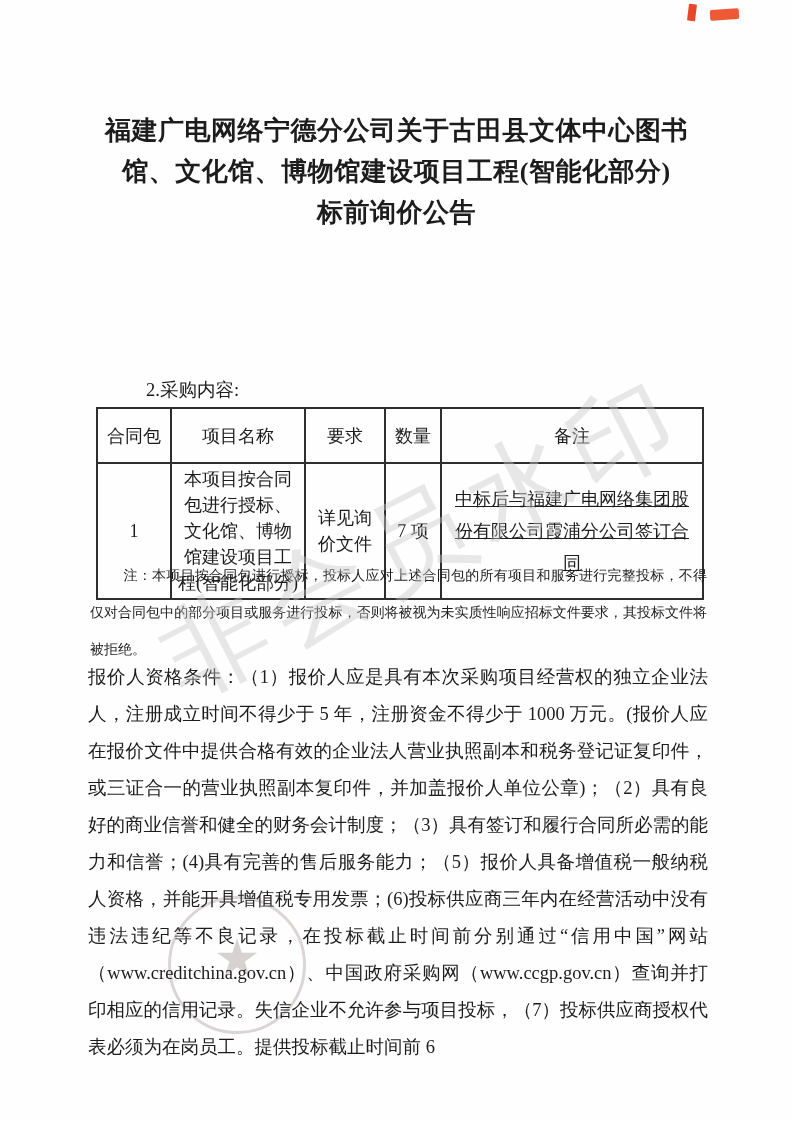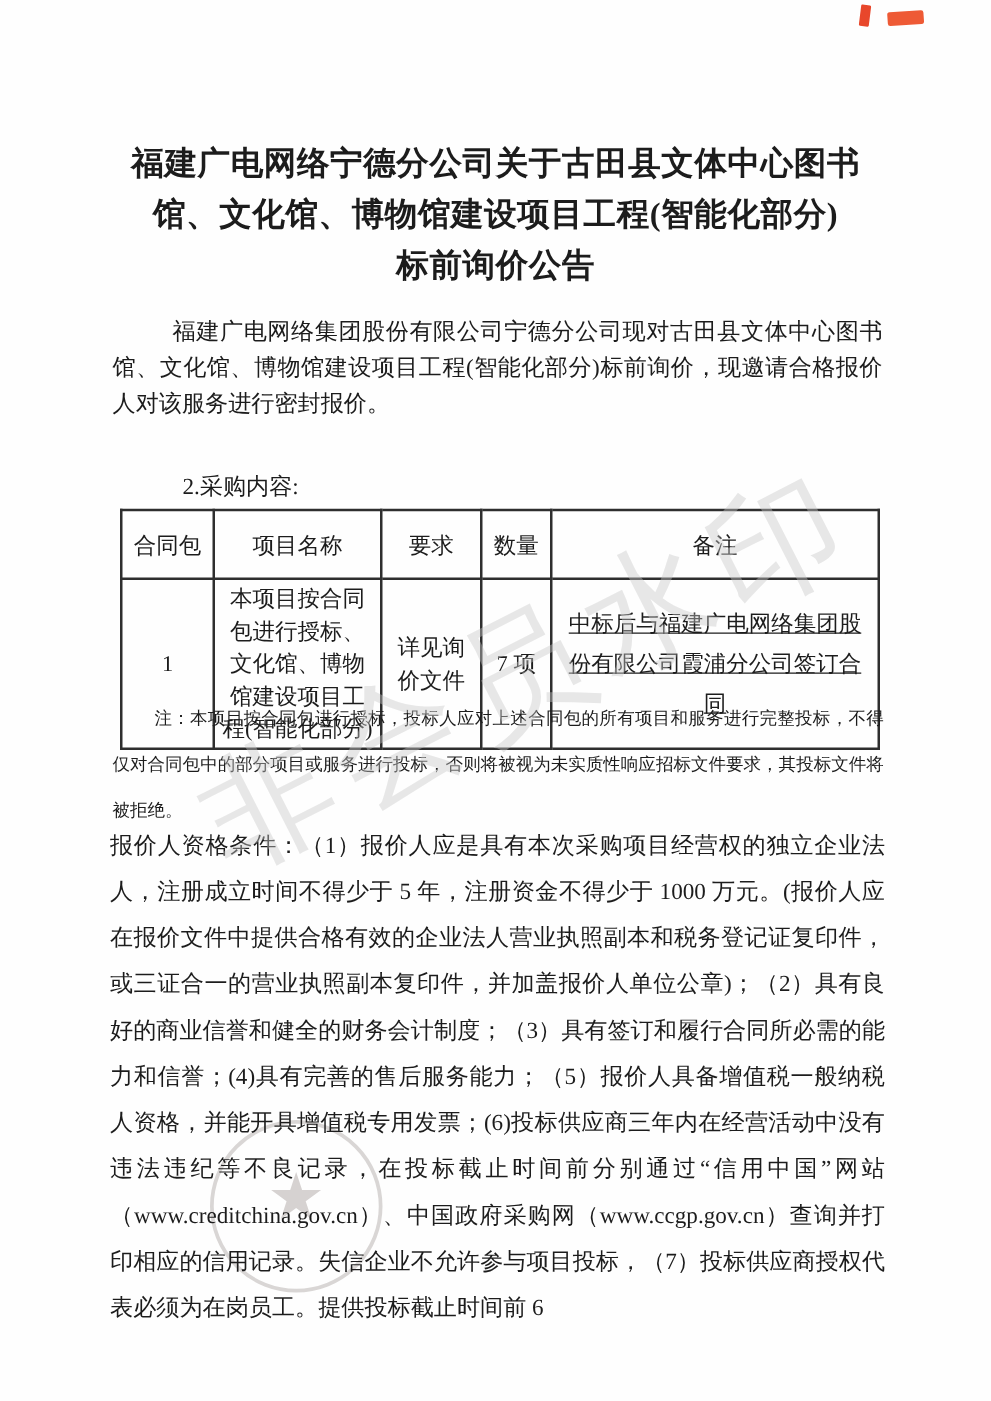--- a/index.html
+++ b/index.html
@@ -96,21 +96,20 @@
   <div class="watermark">非会员水印</div>
 
   <div class="seal">
     <span class="seal-star">★</span>
   </div>
 
   <h1 class="title">福建广电网络宁德分公司关于古田县文体中心图书
 馆、文化馆、博物馆建设项目工程(智能化部分)
 标前询价公告</h1>
 
-  <p class="intro">福建广电网络集团股份有限公司宁德分公司现对古田县文体中心图书馆、文化馆、博物馆建设项目工程(智能化部分)标前询价，现邀请合格报价人对该服务进行密封报价。</p>
 
   <p class="list-line list-line-2">2.采购内容:</p>
 
   <table class="doc-table">
     <colgroup>
       <col style="width:74px">
         <col style="width:134px">
         <col style="width:80px">
         <col style="width:56px">
         <col style="width:262px">

